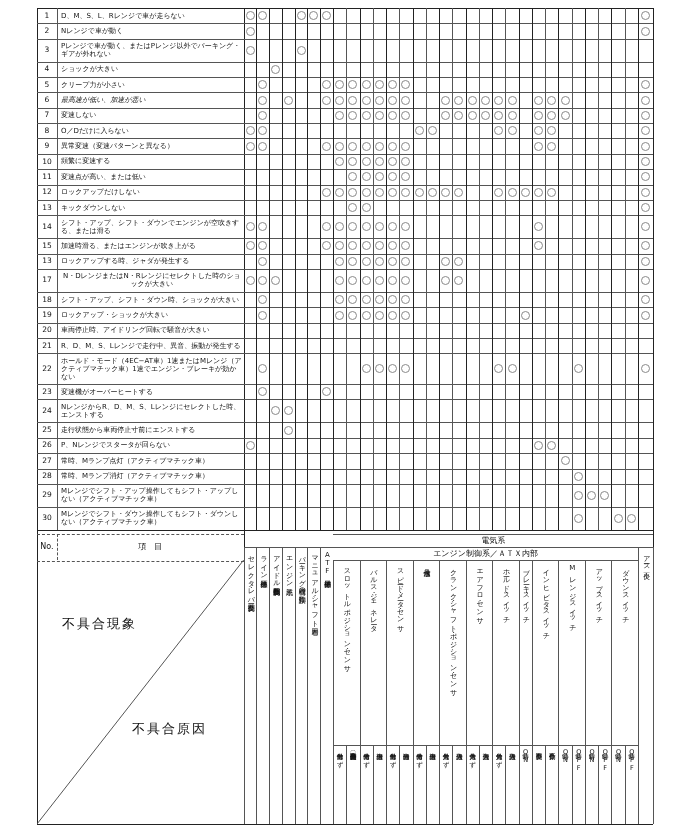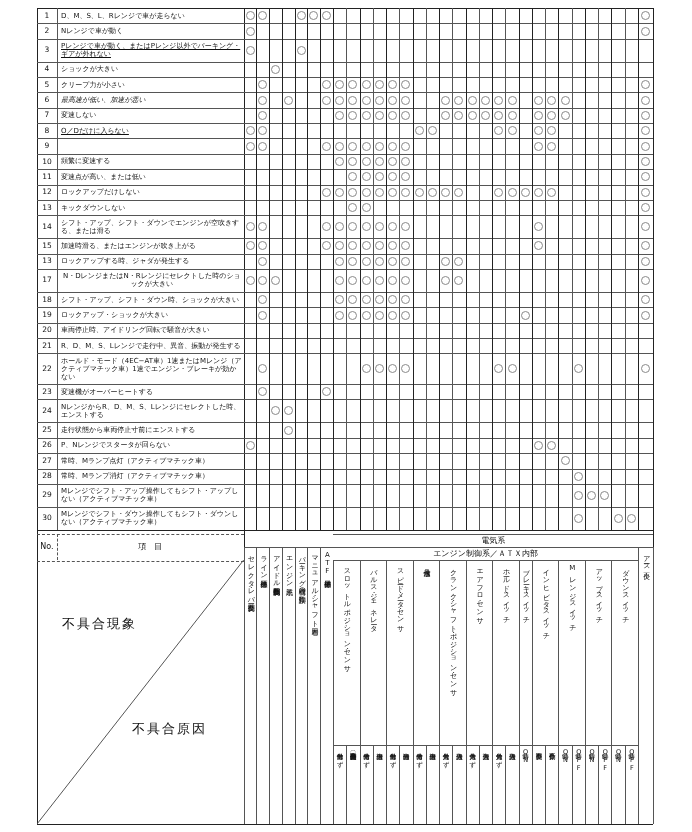--- a/index.html
+++ b/index.html
@@ -46,21 +46,21 @@
     <div class="circle" style="left: 309.364px; top: 11.175px;"></div>
     <div class="circle" style="left: 322.121px; top: 11.175px;"></div>
     <div class="circle" style="left: 641.15px; top: 11.175px;"></div>
     <div class="hline" style="left: 37px; top: 23.35px; width: 616.3px;"></div>
     <div class="rowno" style="left: 37px; top: 27.025px; width: 20px;">2</div>
     <div class="rowtext" style="left: 58px; top: 23.35px; width: 181.7px; height: 15.35px;">Nレンジで車が動く</div>
     <div class="circle" style="left: 245.579px; top: 26.525px;"></div>
     <div class="circle" style="left: 641.15px; top: 26.525px;"></div>
     <div class="hline" style="left: 37px; top: 38.7px; width: 616.3px;"></div>
     <div class="rowno" style="left: 37px; top: 46.2125px; width: 20px;">3</div>
-    <div class="rowtext" style="left: 58px; top: 38.7px; width: 181.7px; height: 23.025px; text-decoration: underline;">Pレンジで車が動く、またはPレンジ以外でパーキング・ギアが外れない</div>
+    <div class="rowtext" style="left: 58px; top: 38.7px; width: 181.7px; height: 23.025px;">Pレンジで車が動く、またはPレンジ以外でパーキング・ギアが外れない</div>
     <div class="circle" style="left: 245.579px; top: 45.7125px;"></div>
     <div class="circle" style="left: 296.607px; top: 45.7125px;"></div>
     <div class="hline" style="left: 37px; top: 61.725px; width: 616.3px;"></div>
     <div class="rowno" style="left: 37px; top: 65.4px; width: 20px;">4</div>
     <div class="rowtext" style="left: 58px; top: 61.725px; width: 181.7px; height: 15.35px;">ショックが大きい</div>
     <div class="circle" style="left: 271.093px; top: 64.9px;"></div>
     <div class="hline" style="left: 37px; top: 77.075px; width: 616.3px;"></div>
     <div class="rowno" style="left: 37px; top: 80.75px; width: 20px;">5</div>
     <div class="rowtext" style="left: 58px; top: 77.075px; width: 181.7px; height: 15.35px;">クリープ力が小さい</div>
     <div class="circle" style="left: 258.336px; top: 80.25px;"></div>
@@ -109,32 +109,33 @@
     <div class="circle" style="left: 467.739px; top: 110.95px;"></div>
     <div class="circle" style="left: 481px; top: 110.95px;"></div>
     <div class="circle" style="left: 494.261px; top: 110.95px;"></div>
     <div class="circle" style="left: 507.522px; top: 110.95px;"></div>
     <div class="circle" style="left: 534.043px; top: 110.95px;"></div>
     <div class="circle" style="left: 547.304px; top: 110.95px;"></div>
     <div class="circle" style="left: 560.565px; top: 110.95px;"></div>
     <div class="circle" style="left: 641.15px; top: 110.95px;"></div>
     <div class="hline" style="left: 37px; top: 123.125px; width: 616.3px;"></div>
     <div class="rowno" style="left: 37px; top: 126.8px; width: 20px;">8</div>
-    <div class="rowtext" style="left: 58px; top: 123.125px; width: 181.7px; height: 15.35px; text-decoration: underline;">O／Dだけに入らない</div>
+    <div class="rowtext" style="left: 58px; top: 123.125px; width: 181.7px; height: 15.35px;">O／Dだけに入らない</div>
     <div class="circle" style="left: 245.579px; top: 126.3px;"></div>
     <div class="circle" style="left: 258.336px; top: 126.3px;"></div>
     <div class="circle" style="left: 414.696px; top: 126.3px;"></div>
     <div class="circle" style="left: 427.957px; top: 126.3px;"></div>
     <div class="circle" style="left: 494.261px; top: 126.3px;"></div>
     <div class="circle" style="left: 507.522px; top: 126.3px;"></div>
     <div class="circle" style="left: 534.043px; top: 126.3px;"></div>
     <div class="circle" style="left: 547.304px; top: 126.3px;"></div>
     <div class="circle" style="left: 641.15px; top: 126.3px;"></div>
     <div class="hline" style="left: 37px; top: 138.475px; width: 616.3px;"></div>
     <div class="rowno" style="left: 37px; top: 142.15px; width: 20px;">9</div>
+    <div class="rowtext" style="left: 58px; top: 138.475px; width: 181.7px; height: 15.35px;">異常変速（変速パターンと異なる）</div>
     <div class="circle" style="left: 245.579px; top: 141.65px;"></div>
     <div class="circle" style="left: 258.336px; top: 141.65px;"></div>
     <div class="circle" style="left: 322.121px; top: 141.65px;"></div>
     <div class="circle" style="left: 335.13px; top: 141.65px;"></div>
     <div class="circle" style="left: 348.391px; top: 141.65px;"></div>
     <div class="circle" style="left: 361.652px; top: 141.65px;"></div>
     <div class="circle" style="left: 374.913px; top: 141.65px;"></div>
     <div class="circle" style="left: 388.174px; top: 141.65px;"></div>
     <div class="circle" style="left: 401.435px; top: 141.65px;"></div>
     <div class="circle" style="left: 534.043px; top: 141.65px;"></div>

